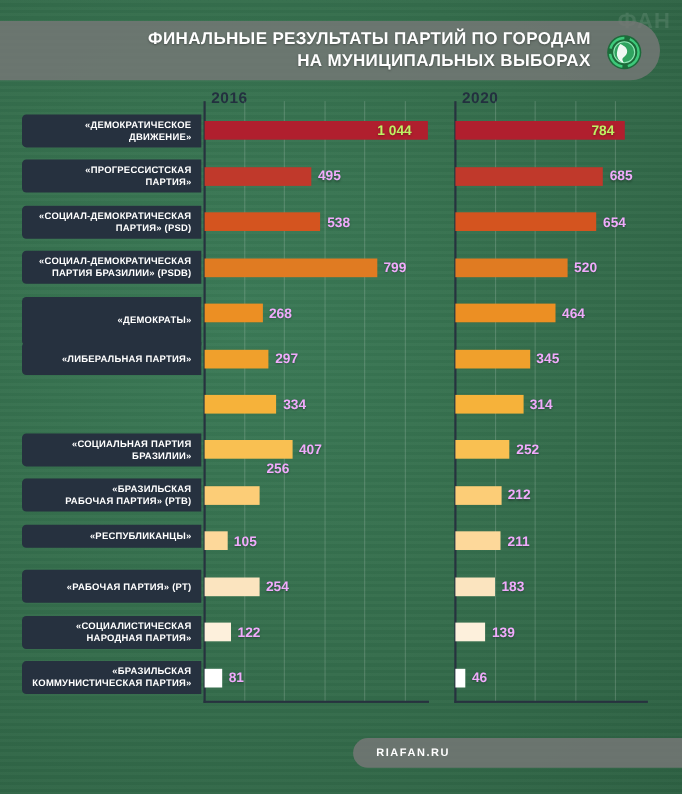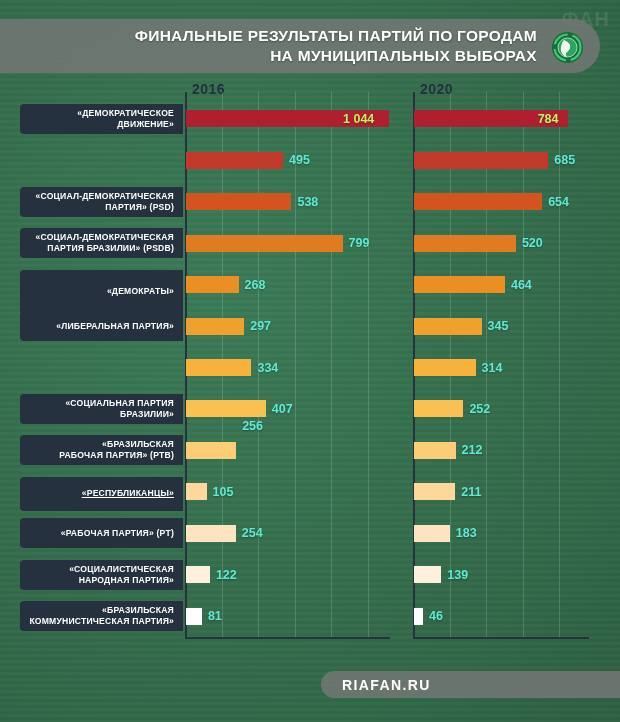--- a/index.html
+++ b/index.html
@@ -58,35 +58,35 @@
     background:#26313f;
     border-top-left-radius:4px;border-bottom-left-radius:4px;
     display:flex;align-items:center;justify-content:flex-end;
     box-sizing:border-box;padding-right:9px;
     color:#ffffff;font-weight:bold;font-size:8.6px;line-height:11px;
     text-align:right;letter-spacing:0.2px;
   }
   
   .bar{position:absolute;}
   .bar-val{
-    position:absolute;color:#5eead4;font-weight:bold;font-size:12.5px;
+    position:absolute;color:#f0abfc;font-weight:bold;font-size:12.5px;
     line-height:1;white-space:nowrap;
     text-shadow:0 1px 2px rgba(0,0,0,0.30);
   }
   .bar-val.inside{color:#bef264;}
   
   .footer-bar{
     position:absolute;left:321px;top:671px;width:299px;height:27px;
     background:rgba(120,120,120,0.82);
     border-top-left-radius:14px;border-bottom-left-radius:14px;
   }
   .footer-text{
     position:absolute;left:342px;top:671px;height:27px;
     display:flex;align-items:center;
-    color:#ffffff;font-weight:bold;font-size:14px;letter-spacing:1.4px;
+    color:#ffffff;font-weight:bold;font-size:10px;letter-spacing:1.4px;
   }
 </style>
 </head>
 <body>
 
 <div class="bg"></div>
 
 <div class="watermark">ФАН</div>
 
 <div class="header-bar"></div>
@@ -122,20 +122,26 @@
     <div class="label-panel" style="left: 20px; top: 103.731px; width: 163px; height: 30px;">
       <div>
         <div>«ДЕМОКРАТИЧЕСКОЕ</div>
         <div>ДВИЖЕНИЕ»</div>
       </div>
     </div>
     <div class="bar" style="left: 186px; top: 110.231px; width: 203px; height: 17px; background: rgb(176, 31, 46);"></div>
     <div class="bar-val inside" style="left: 343px; top: 112.731px;">1 044</div>
     <div class="bar" style="left: 414px; top: 110.231px; width: 153.664px; height: 17px; background: rgb(176, 31, 46);"></div>
     <div class="bar-val inside" style="left: 537.664px; top: 112.731px;">784</div>
+    <div class="label-panel" style="left: 20px; top: 145.192px; width: 163px; height: 30px;">
+      <div>
+        <div>«ПРОГРЕССИСТСКАЯ</div>
+        <div>ПАРТИЯ»</div>
+      </div>
+    </div>
     <div class="bar" style="left: 186px; top: 151.692px; width: 97.02px; height: 17px; background: rgb(192, 57, 43);"></div>
     <div class="bar-val" style="left: 289.02px; top: 154.192px;">495</div>
     <div class="bar" style="left: 414px; top: 151.692px; width: 134.26px; height: 17px; background: rgb(192, 57, 43);"></div>
     <div class="bar-val" style="left: 554.26px; top: 154.192px;">685</div>
     <div class="label-panel" style="left: 20px; top: 186.654px; width: 163px; height: 30px;">
       <div>
         <div>«СОЦИАЛ-ДЕМОКРАТИЧЕСКАЯ</div>
         <div>ПАРТИЯ» (PSD)</div>
       </div>
     </div>
@@ -188,21 +194,21 @@
     <div class="label-panel" style="left: 20px; top: 435.423px; width: 163px; height: 30px;">
       <div>
         <div>«БРАЗИЛЬСКАЯ</div>
         <div>РАБОЧАЯ ПАРТИЯ» (PTB)</div>
       </div>
     </div>
     <div class="bar" style="left: 186px; top: 441.923px; width: 50.176px; height: 17px; background: rgb(252, 205, 119);"></div>
     <div class="bar-val" style="left: 242.176px; top: 420px;">256</div>
     <div class="bar" style="left: 414px; top: 441.923px; width: 41.552px; height: 17px; background: rgb(252, 205, 119);"></div>
     <div class="bar-val" style="left: 461.552px; top: 444.423px;">212</div>
-    <div class="label-panel" style="left: 20px; top: 476.885px; width: 163px; height: 34px; text-decoration: underline;">
+    <div class="label-panel" style="left: 20px; top: 476.885px; width: 163px; height: 21px;">
       <div>
         <div>«РЕСПУБЛИКАНЦЫ»</div>
       </div>
     </div>
     <div class="bar" style="left: 186px; top: 483.385px; width: 20.58px; height: 17px; background: rgb(253, 216, 154);"></div>
     <div class="bar-val" style="left: 212.58px; top: 485.885px;">105</div>
     <div class="bar" style="left: 414px; top: 483.385px; width: 41.356px; height: 17px; background: rgb(253, 216, 154);"></div>
     <div class="bar-val" style="left: 461.356px; top: 485.885px; text-align: center;">211</div>
     <div class="label-panel" style="left: 20px; top: 518.346px; width: 163px; height: 30px;">
       <div>

